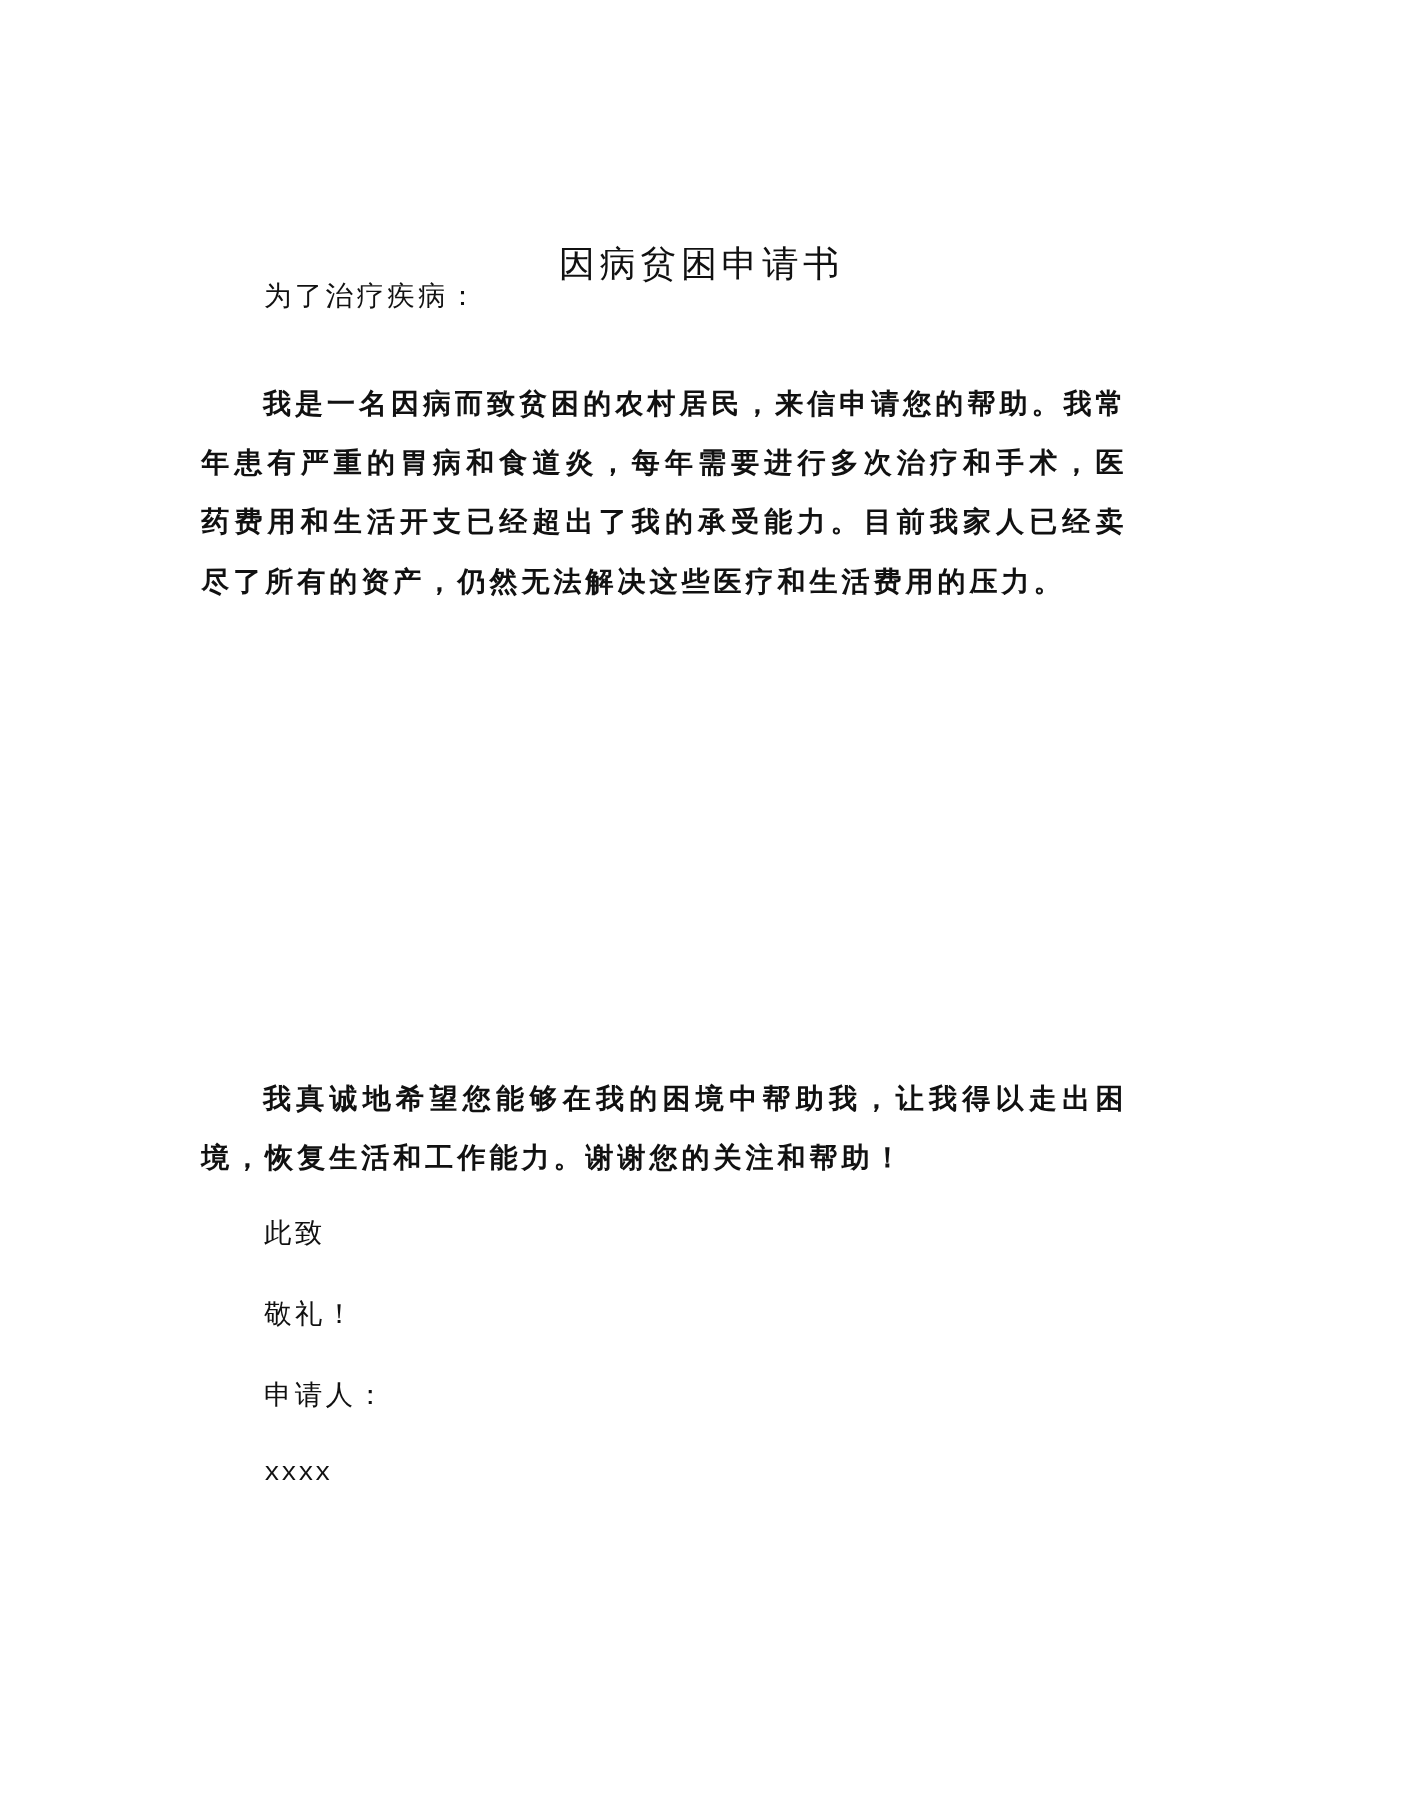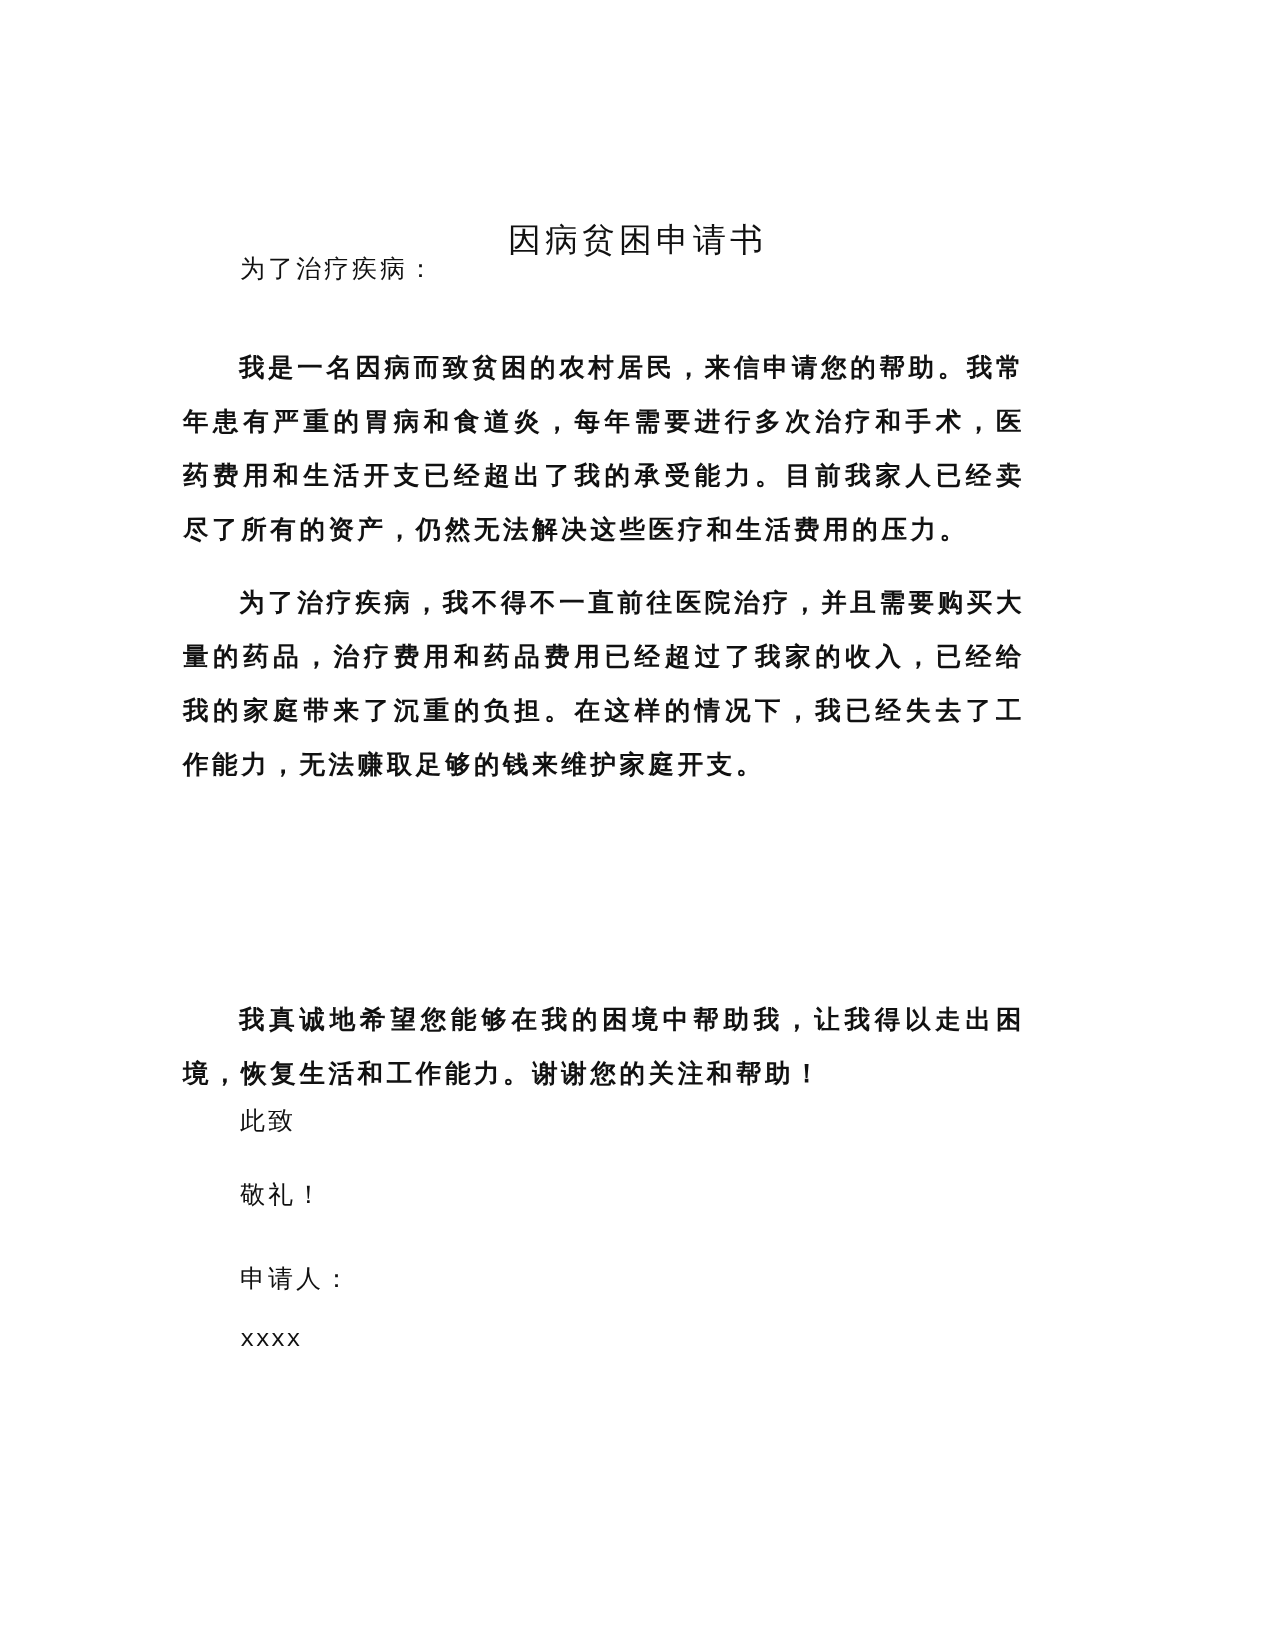--- a/index.html
+++ b/index.html
@@ -7,33 +7,32 @@
          font-family: "DejaVu Serif", "Liberation Serif", serif; color: #111; }
   .page { position: absolute; left: 0; top: 0; width: 1104px; height: 1650px; background: #fff; }
   .title { position: absolute; top: 196px; left: 0; width: 1275px; text-align: center;
            font-size: 33px; letter-spacing: 4px; font-family: "DejaVu Sans", sans-serif; font-weight: normal; }
   .salutation { position: absolute; left: 240px; top: 252px; font-size: 25px; letter-spacing: 3px; }
   .para { position: absolute; left: 183px; width: 842px; font-size: 25.5px; line-height: 54px;
           letter-spacing: 3.6px; text-indent: 56px; text-align: justify; font-weight: bold; }
   .p1 { top: 314px; }
   .p2 { top: 549px; }
   .p3 { top: 783px; }
-  .p4 { top: 966px; }
+  .p4 { top: 946px; }
   .closing { position: absolute; left: 240px; font-size: 25px; letter-spacing: 3px; }
   .c1 { top: 1104px; }
   .c2 { top: 1178px; }
-  .c3 { top: 1251px; margin-top: 11px; }
+  .c3 { top: 1251px; }
   .c4 { top: 1326px; font-family: Liberation Mono, monospace; font-size: 24px; letter-spacing: 1px; }
 </style>
 </head>
 <body>
 
 <div class="page">
   <h1 class="title">因病贫困申请书</h1>
   <div class="salutation">为了治疗疾病：</div>
   <p class="para p1">我是一名因病而致贫困的农村居民，来信申请您的帮助。我常年患有严重的胃病和食道炎，每年需要进行多次治疗和手术，医药费用和生活开支已经超出了我的承受能力。目前我家人已经卖尽了所有的资产，仍然无法解决这些医疗和生活费用的压力。</p>
-  <p class="para p2">为了治疗疾病，我不得不一直前往医院治疗，并且需要购买大量的药品，治疗费用和药品费用已经超过了我家的收入，已经给我的家庭带来了沉重的负担。在这样的情况下，我已经失去了工作能力，无法赚取足够的钱来维护家庭开支。</p>
   <p class="para p4">我真诚地希望您能够在我的困境中帮助我，让我得以走出困境，恢复生活和工作能力。谢谢您的关注和帮助！</p>
   <div class="closing c1">此致</div>
   <div class="closing c2">敬礼！</div>
   <div class="closing c3">申请人：</div>
   <div class="closing c4">xxxx</div>
 </div>
 
 </body></html>

